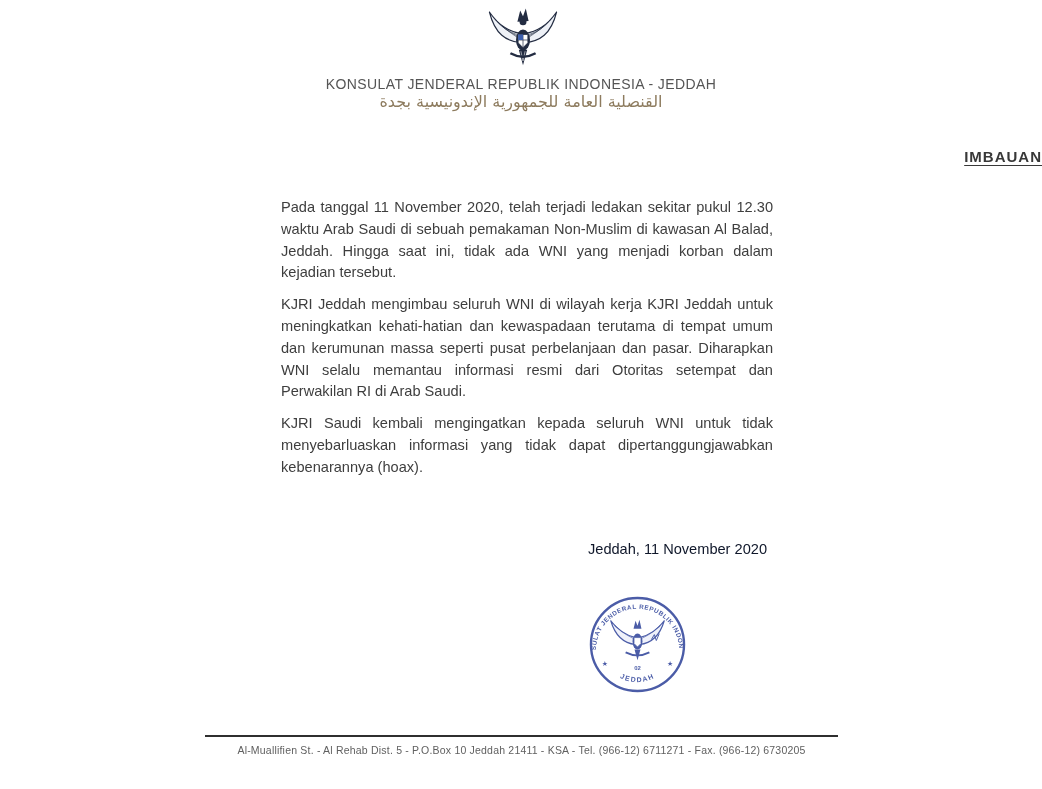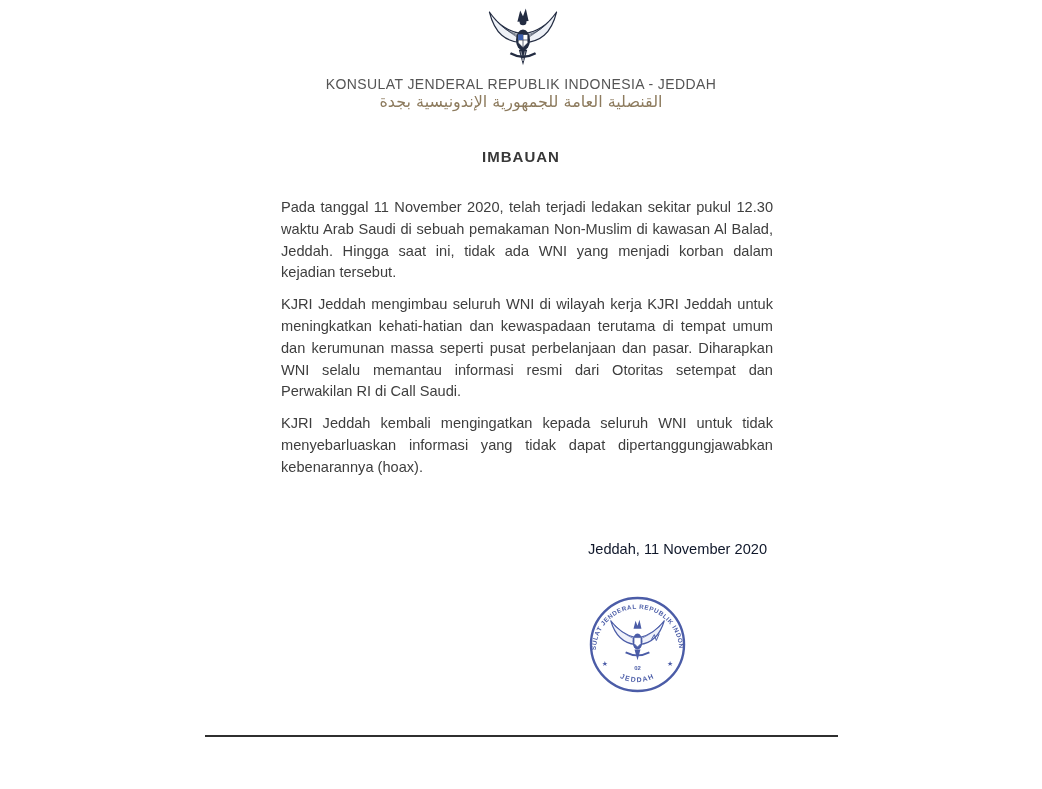--- a/index.html
+++ b/index.html
@@ -21,23 +21,23 @@
   .org-arabic {
     position:absolute; left:0; top:92px; width:1042px;
     text-align:center; direction:rtl;
     font-family:"DejaVu Sans", sans-serif;
     font-size:16px; font-weight:normal; color:#8d7b5e;
   }
 
   
   .letter-title {
     position:absolute; left:0; top:148px; width:1042px;
-    text-align:center; font-size:15px; font-weight:bold;
+    text-align:right; font-size:15px; font-weight:bold;
     letter-spacing:1px; color:#383838;
-    text-underline-offset:3px;
+    text-decoration:underline; text-underline-offset:3px;
   }
   .body-block {
     position:absolute; left:273px; top:197px; width:500px;
     font-size:14.6px; line-height:21.8px; text-align:justify;
     color:#3e3e3e;
   }
   .body-block p { margin:0 0 10px 8px; }
   .dateline {
     position:absolute; left:273px; top:541px; width:494px;
     text-align:right; font-size:14.6px; color:#0f172a;
@@ -94,22 +94,22 @@
     <path d="M42,69 Q60,79 78,69" stroke="#232c42" stroke-width="3.5" fill="none"></path>
   </svg>
 
   <div class="org-name">KONSULAT JENDERAL REPUBLIK INDONESIA - JEDDAH</div>
   <div class="org-arabic">القنصلية العامة للجمهورية الإندونيسية بجدة</div>
 
   <div class="letter-title">IMBAUAN</div>
 
   <div class="body-block">
     <p>Pada tanggal 11 November 2020, telah terjadi ledakan sekitar pukul 12.30 waktu Arab Saudi di sebuah pemakaman Non-Muslim di kawasan Al Balad, Jeddah. Hingga saat ini, tidak ada WNI yang menjadi korban dalam kejadian tersebut.</p>
-    <p>KJRI Jeddah mengimbau seluruh WNI di wilayah kerja KJRI Jeddah untuk meningkatkan kehati-hatian dan kewaspadaan terutama di tempat umum dan kerumunan massa seperti pusat perbelanjaan dan pasar. Diharapkan WNI selalu memantau informasi resmi dari Otoritas setempat dan Perwakilan RI di Call Saudi.</p>
-    <p>KJRI Jeddah kembali mengingatkan kepada seluruh WNI untuk tidak menyebarluaskan informasi yang tidak dapat dipertanggungjawabkan kebenarannya (hoax).</p>
+    <p>KJRI Jeddah mengimbau seluruh WNI di wilayah kerja KJRI Jeddah untuk meningkatkan kehati-hatian dan kewaspadaan terutama di tempat umum dan kerumunan massa seperti pusat perbelanjaan dan pasar. Diharapkan WNI selalu memantau informasi resmi dari Otoritas setempat dan Perwakilan RI di Arab Saudi.</p>
+    <p>KJRI Saudi kembali mengingatkan kepada seluruh WNI untuk tidak menyebarluaskan informasi yang tidak dapat dipertanggungjawabkan kebenarannya (hoax).</p>
   </div>
 
   <div class="dateline">Jeddah, 11 November 2020</div>
 
   <svg class="stamp" viewBox="0 0 100 100">
     <defs>
       <path id="arcTop" d="M 8,56 A 42,42 0 1 1 92,56" fill="none"></path>
       <path id="arcBottom" d="M 15,63 A 37,37 0 0 0 85,63" fill="none"></path>
     </defs>
     <circle cx="50" cy="50" r="47" fill="none" stroke="#3c4fa0" stroke-width="2.4"></circle>
@@ -135,14 +135,15 @@
       <ellipse cx="50" cy="47" rx="5" ry="8" fill="#3c4fa0"></ellipse>
       <path d="M46.5,43 h7 v6 l-3.5,3.5 l-3.5,-3.5 Z" fill="#ffffff" stroke="#3c4fa0" stroke-width="0.7"></path>
       <path d="M47,55 L50,66 L53,55 Z" fill="#3c4fa0"></path>
       <path d="M38,58 Q50,64 62,58" stroke="#3c4fa0" stroke-width="1.8" fill="none"></path>
       <path d="M64,45 l3,-5 l2,6 l3,-7" stroke="#3c4fa0" stroke-width="1" fill="none"></path>
     </g>
     <text x="50" y="76" font-size="6" font-weight="bold" fill="#3c4fa0" text-anchor="middle">02</text>
   </svg>
 
   <div class="footer-rule"></div>
+  <div class="footer-address">Al-Muallifien St. - Al Rehab Dist. 5 - P.O.Box 10 Jeddah 21411 - KSA - Tel. (966-12) 6711271 - Fax. (966-12) 6730205</div>
 
 </div>
 
 </body></html>

